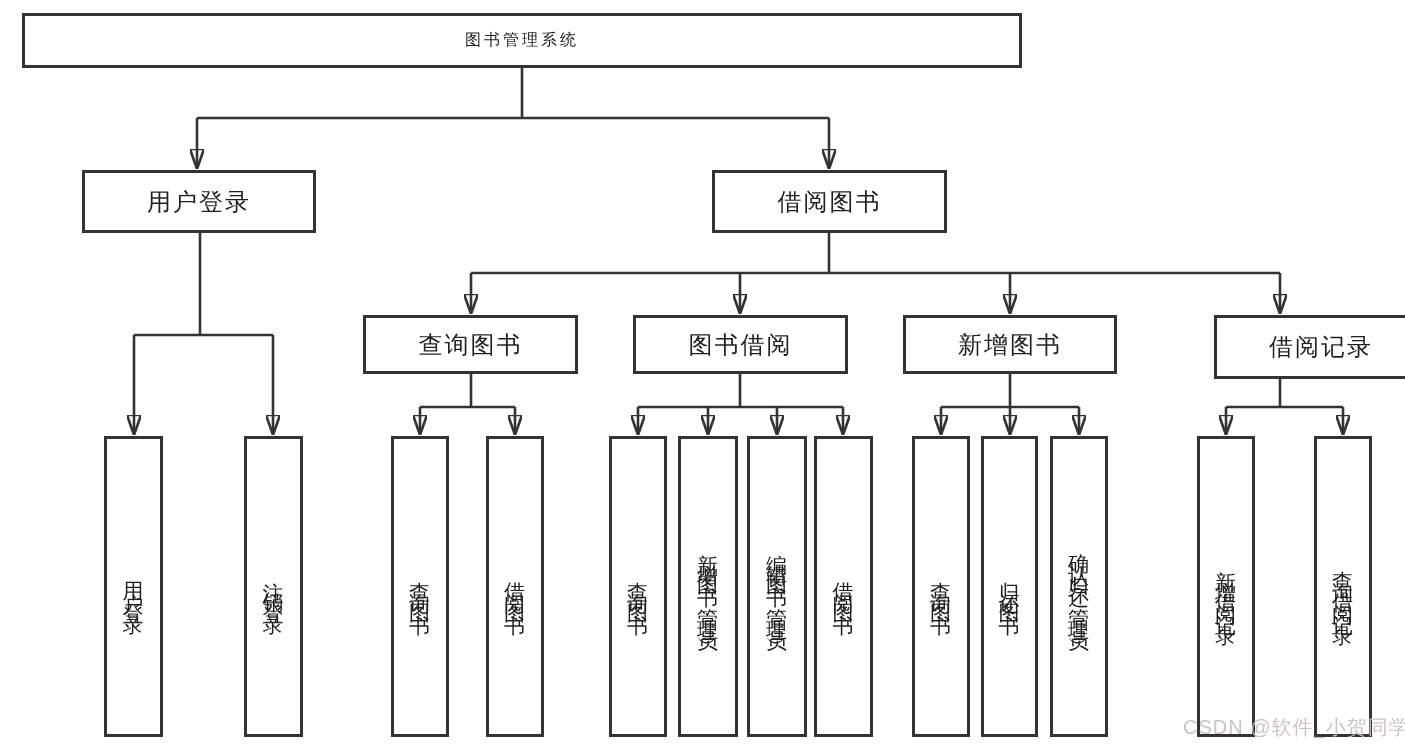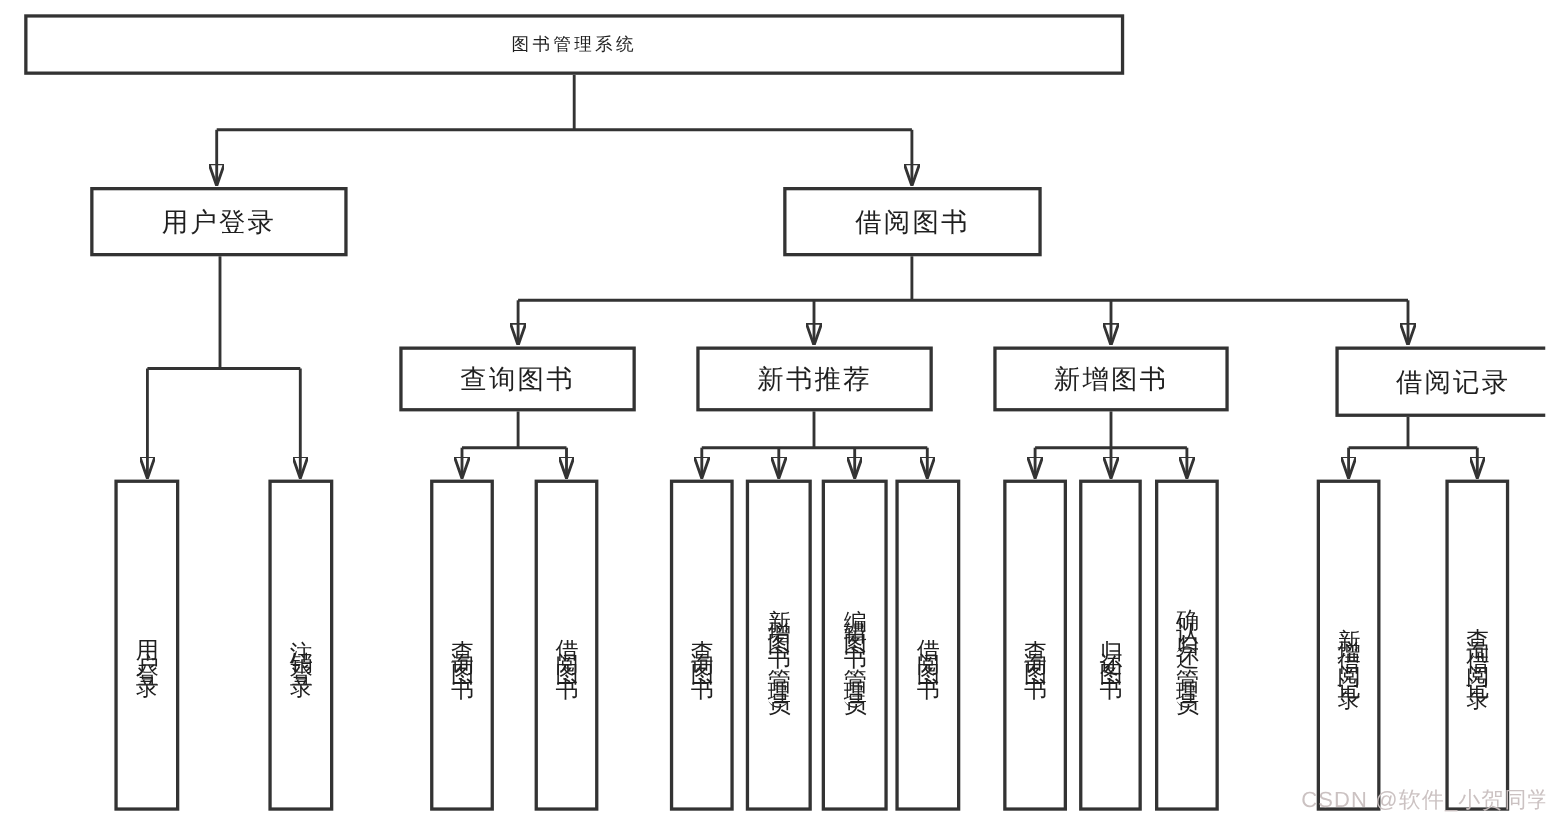--- a/index.html
+++ b/index.html
@@ -99,21 +99,21 @@
     <span>用户登录</span>
   </div>
   <div class="node h-node" style="left:712px; top:170px; width:235px; height:63px;">
     <span>借阅图书</span>
   </div>
 
   <div class="node h-node" style="left:363px; top:315px; width:215px; height:59px;">
     <span>查询图书</span>
   </div>
   <div class="node h-node" style="left:633px; top:315px; width:215px; height:59px;">
-    <span>新书推荐</span>
+    <span>图书借阅</span>
   </div>
   <div class="node h-node" style="left:903px; top:315px; width:214px; height:59px;">
     <span>新增图书</span>
   </div>
   <div class="node h-node" style="left:1214px; top:315px; width:214px; height:64px;">
     <span>借阅记录</span>
   </div>
 
   <div class="node v-node" style="left:104px; top:436px; width:59px; height:301px;">
     <span class="vtext">用户登录</span>

